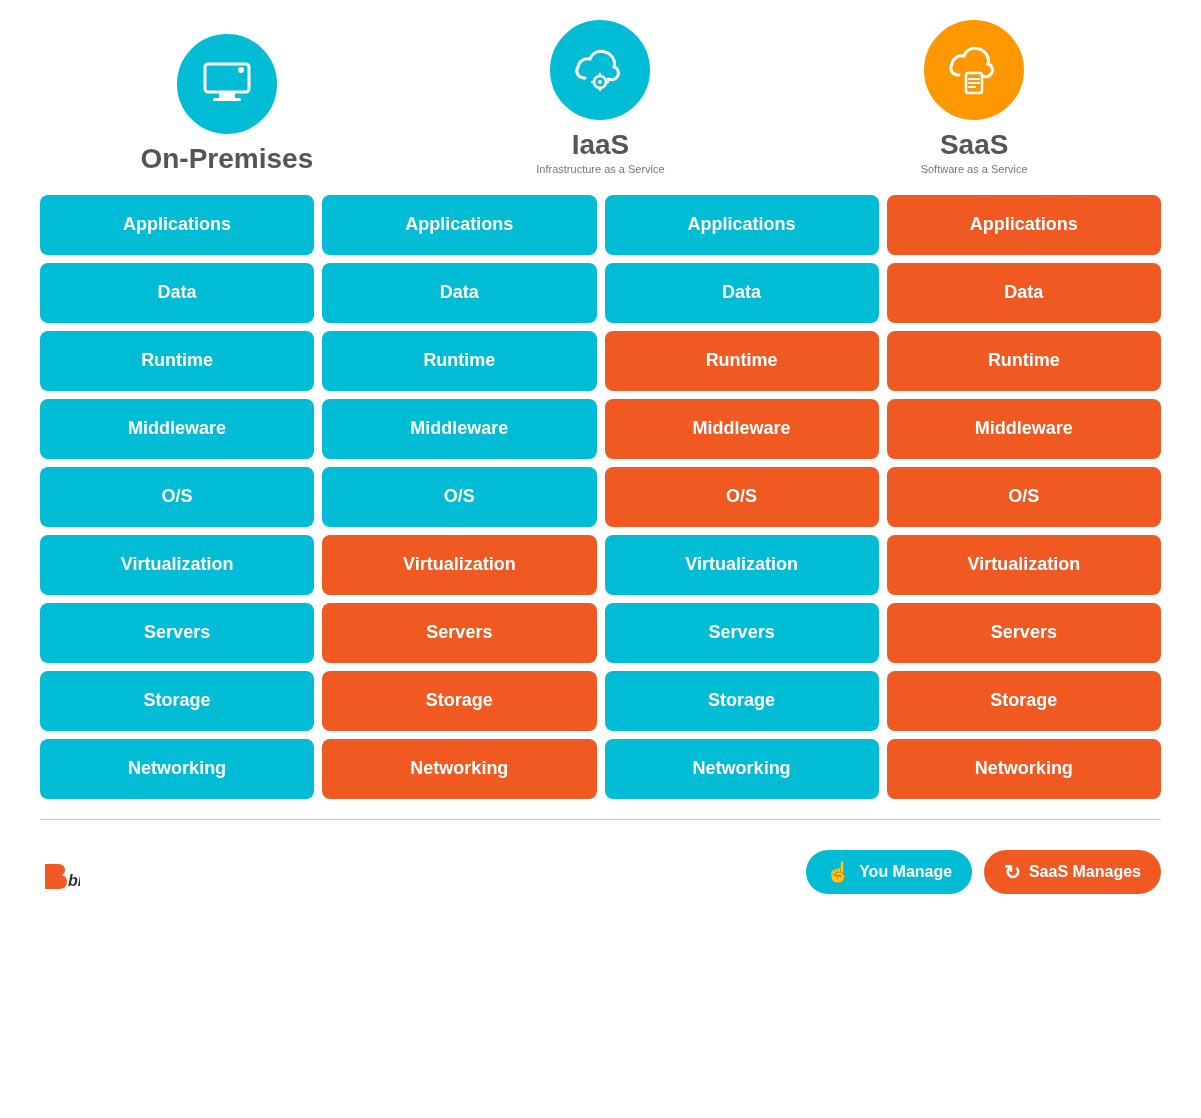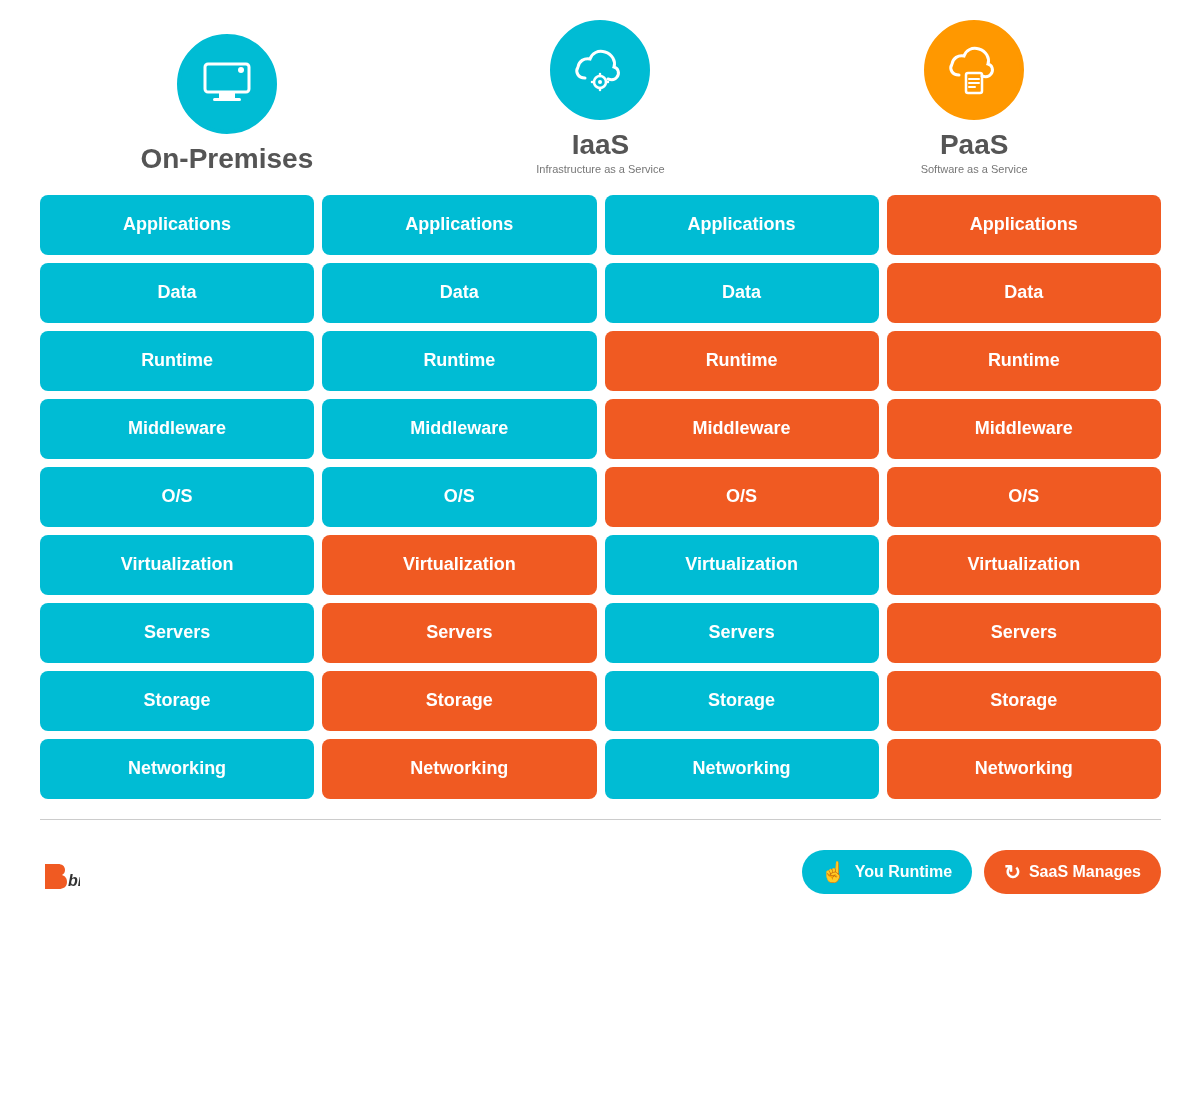--- a/index.html
+++ b/index.html
@@ -191,21 +191,21 @@
     <div class="header-col">
       <div class="icon-circle" style="background:#FF9800; border: 4px solid #FF9800;">
         <svg viewBox="0 0 60 60" fill="none" xmlns="http://www.w3.org/2000/svg">
           <path d="M15 35 C8 35 5 29 8 24 C9 18 14 15 20 16 C22 10 28 7 35 9 C42 11 46 18 44 24 C48 25 50 30 47 34 C45 37 41 37 38 36" stroke="white" stroke-width="3" fill="none" stroke-linecap="round"></path>
           <rect x="22" y="33" width="16" height="20" rx="2" stroke="white" stroke-width="2.5" fill="none"></rect>
           <line x1="25" y1="39" x2="35" y2="39" stroke="white" stroke-width="2" stroke-linecap="round"></line>
           <line x1="25" y1="43" x2="35" y2="43" stroke="white" stroke-width="2" stroke-linecap="round"></line>
           <line x1="25" y1="47" x2="31" y2="47" stroke="white" stroke-width="2" stroke-linecap="round"></line>
         </svg>
       </div>
-      <div class="header-title">PaaS</div>
+      <div class="header-title">SaaS</div>
       <div class="header-subtitle">Software as a Service</div>
     </div>
 
   </div>
 
   <div class="grid-container" id="grid-container">
   <div class="grid-col">
         <div class="cell cell-cyan">Applications</div>
         <div class="cell cell-cyan">Data</div>
         <div class="cell cell-cyan">Runtime</div>
@@ -258,21 +258,21 @@
       <svg class="bmc-logo-icon" viewBox="0 0 40 40">
         <path d="M5 30 L5 10 L18 10 C22 10 25 12 25 16 C25 18 24 20 22 21 C25 22 27 24 27 28 C27 33 23 35 19 35 L5 35 Z" fill="#F05A22"></path>
         <text x="28" y="32" font-size="16" font-weight="900" font-style="italic" fill="#333" font-family="Arial">bmc</text>
       </svg>
 
     </div>
 
     <div class="legend">
       <div class="legend-item cyan">
         <span class="legend-icon">☝</span>
-        <span>You Runtime</span>
+        <span>You Manage</span>
       </div>
       <div class="legend-item orange">
         <span class="legend-icon">↻</span>
         <span>SaaS Manages</span>
       </div>
     </div>
   </div>
 
 </div>
 

